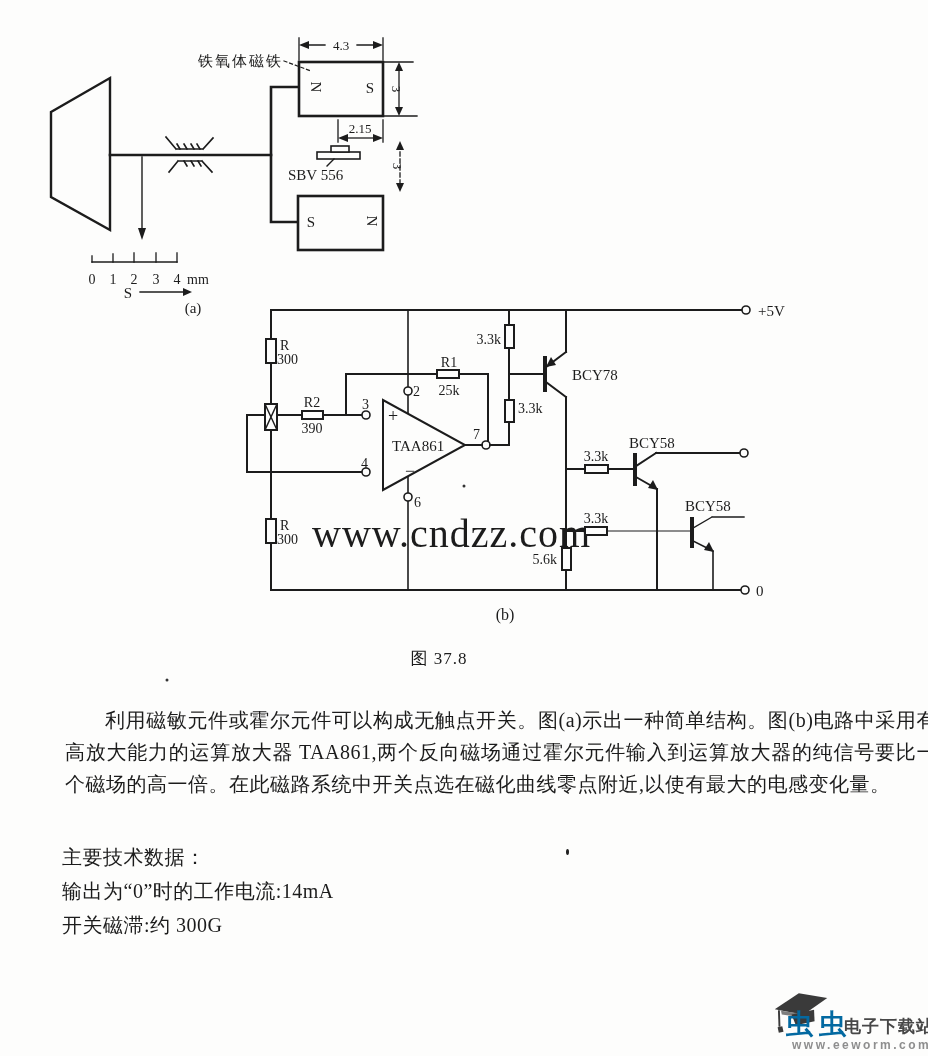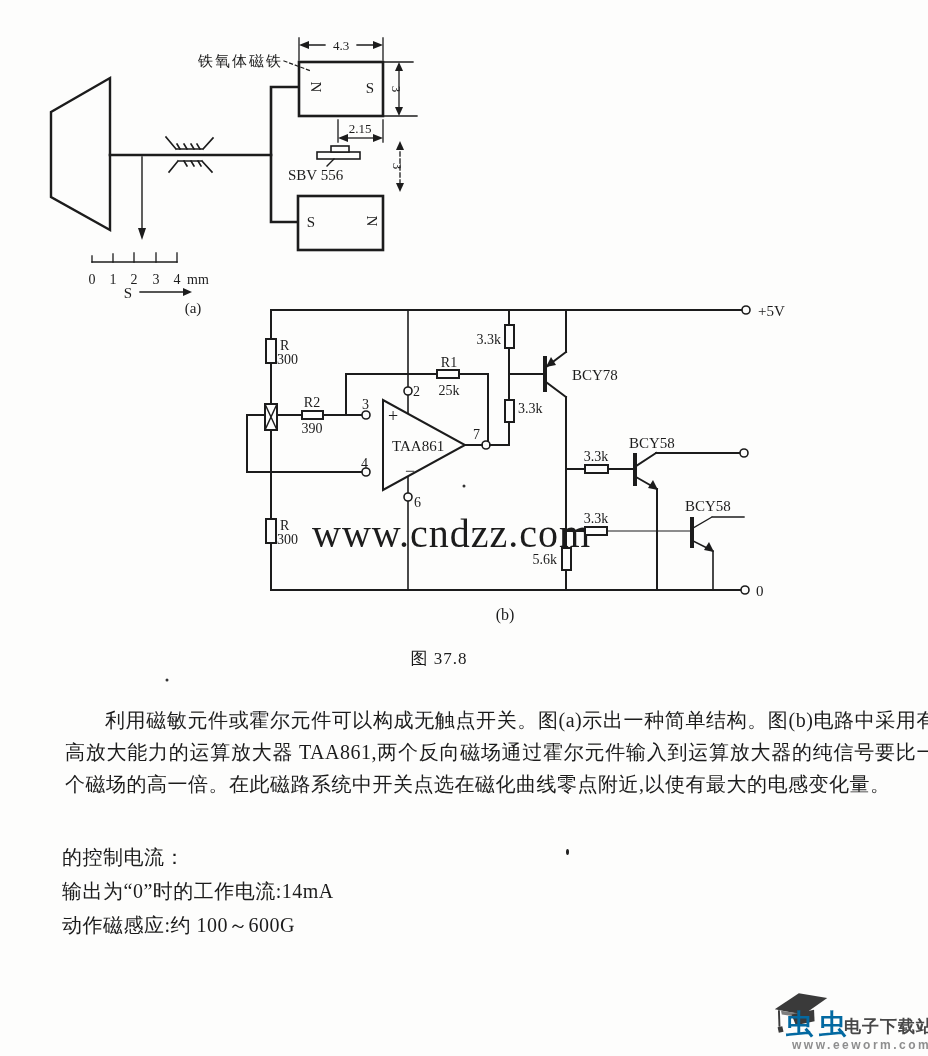--- a/index.html
+++ b/index.html
@@ -237,23 +237,23 @@
 
     <text x="439" y="664" font-size="17" text-anchor="middle" letter-spacing="1" stroke="none">图 37.8</text>
     <circle cx="167" cy="680" r="1.5" fill="#333" stroke="none"></circle>
     <circle cx="464" cy="486" r="1.5" fill="#333" stroke="none"></circle>
   </g>
 </svg>
 
 <div class="para">利用磁敏元件或霍尔元件可以构成无触点开关。图(a)示出一种简单结构。图(b)电路中采用有高放大能力的运算放大器 TAA861,两个反向磁场通过霍尔元件输入到运算放大器的纯信号要比一个磁场的高一倍。在此磁路系统中开关点选在磁化曲线零点附近,以使有最大的电感变化量。</div>
 
 <div class="tech">
-  <div>的控制电流：</div>
+  <div>主要技术数据：</div>
   <div>输出为“0”时的工作电流:14mA</div>
-  <div>动作磁感应:约 100～600G</div>
+  <div>开关磁滞:约 300G</div>
 </div>
 
 <div class="speck" style="left:566px;top:849px;width:3px;height:6px;"></div>
 
 <div class="logo">
   <svg class="cap" width="62" height="46" viewBox="0 0 64 48">
     <polygon points="4,14 32,3 60,14 32,26" fill="#3a3a3a"></polygon>
     <polygon points="10,17 32,25 32,29 10,21" fill="#7d7d7d"></polygon>
     <polygon points="20,23 44,23 42,35 22,35" fill="#3a3a3a"></polygon>
     <path d="M8,16 L5,33" stroke="#3a3a3a" stroke-width="2" fill="none"></path>

